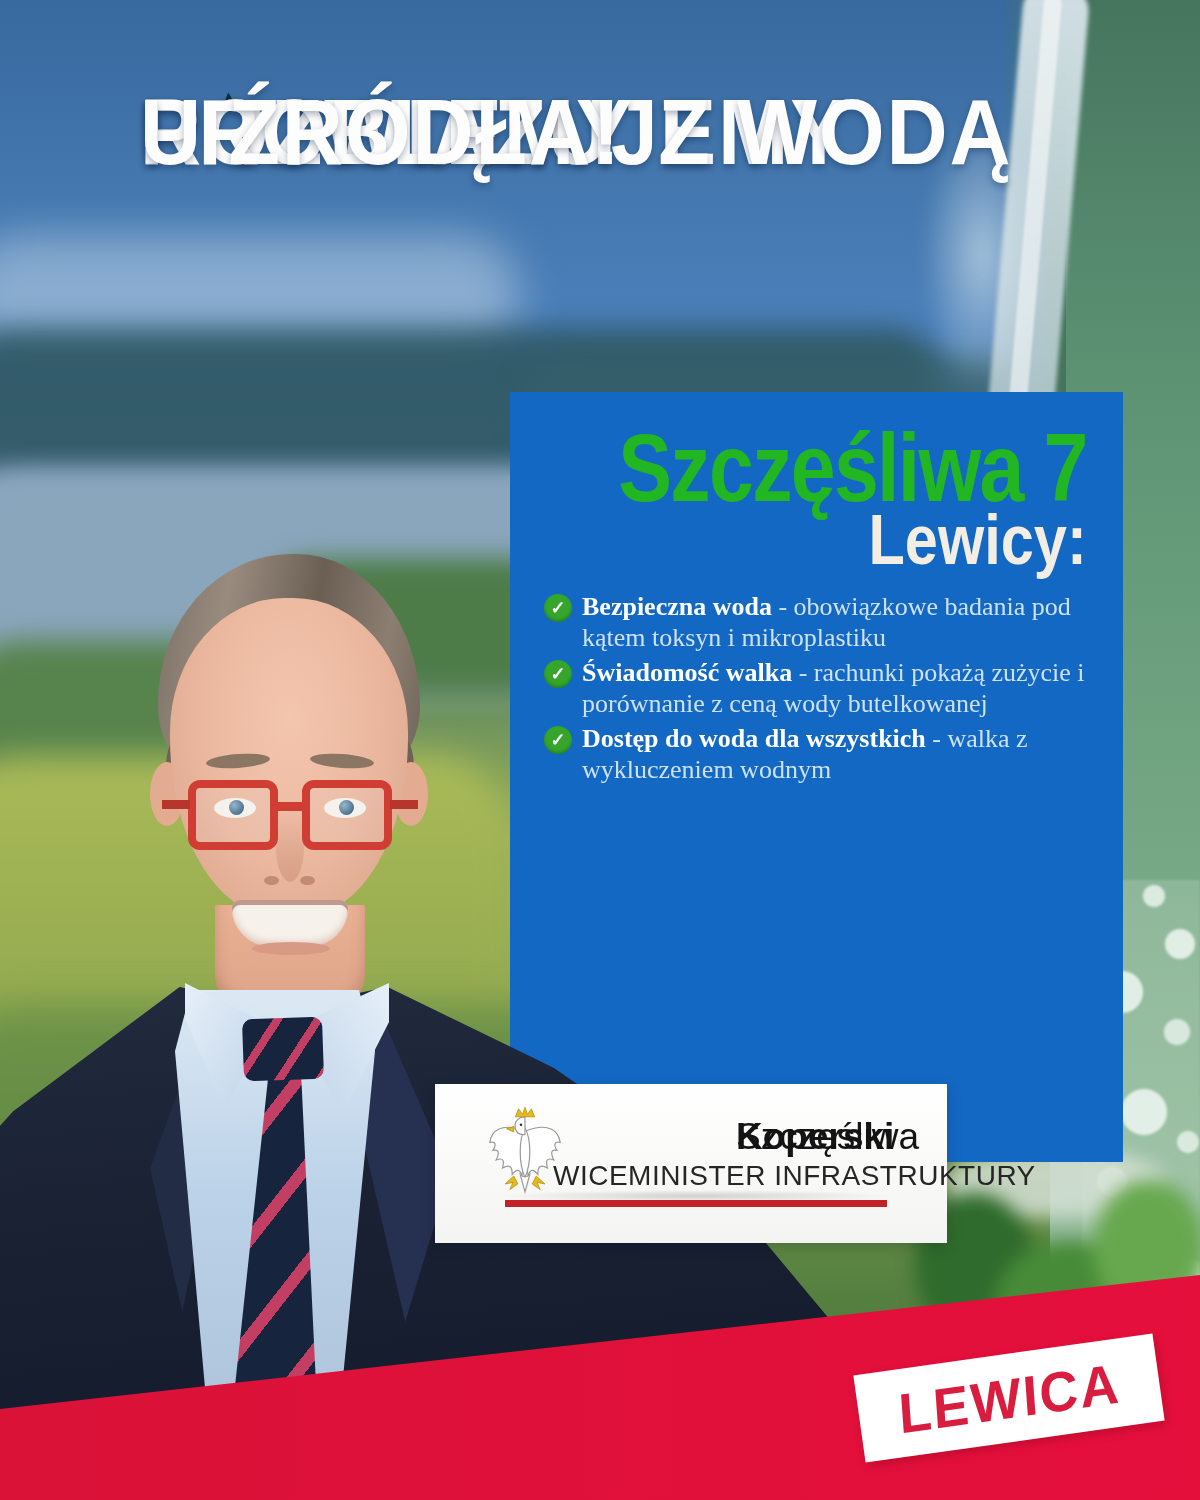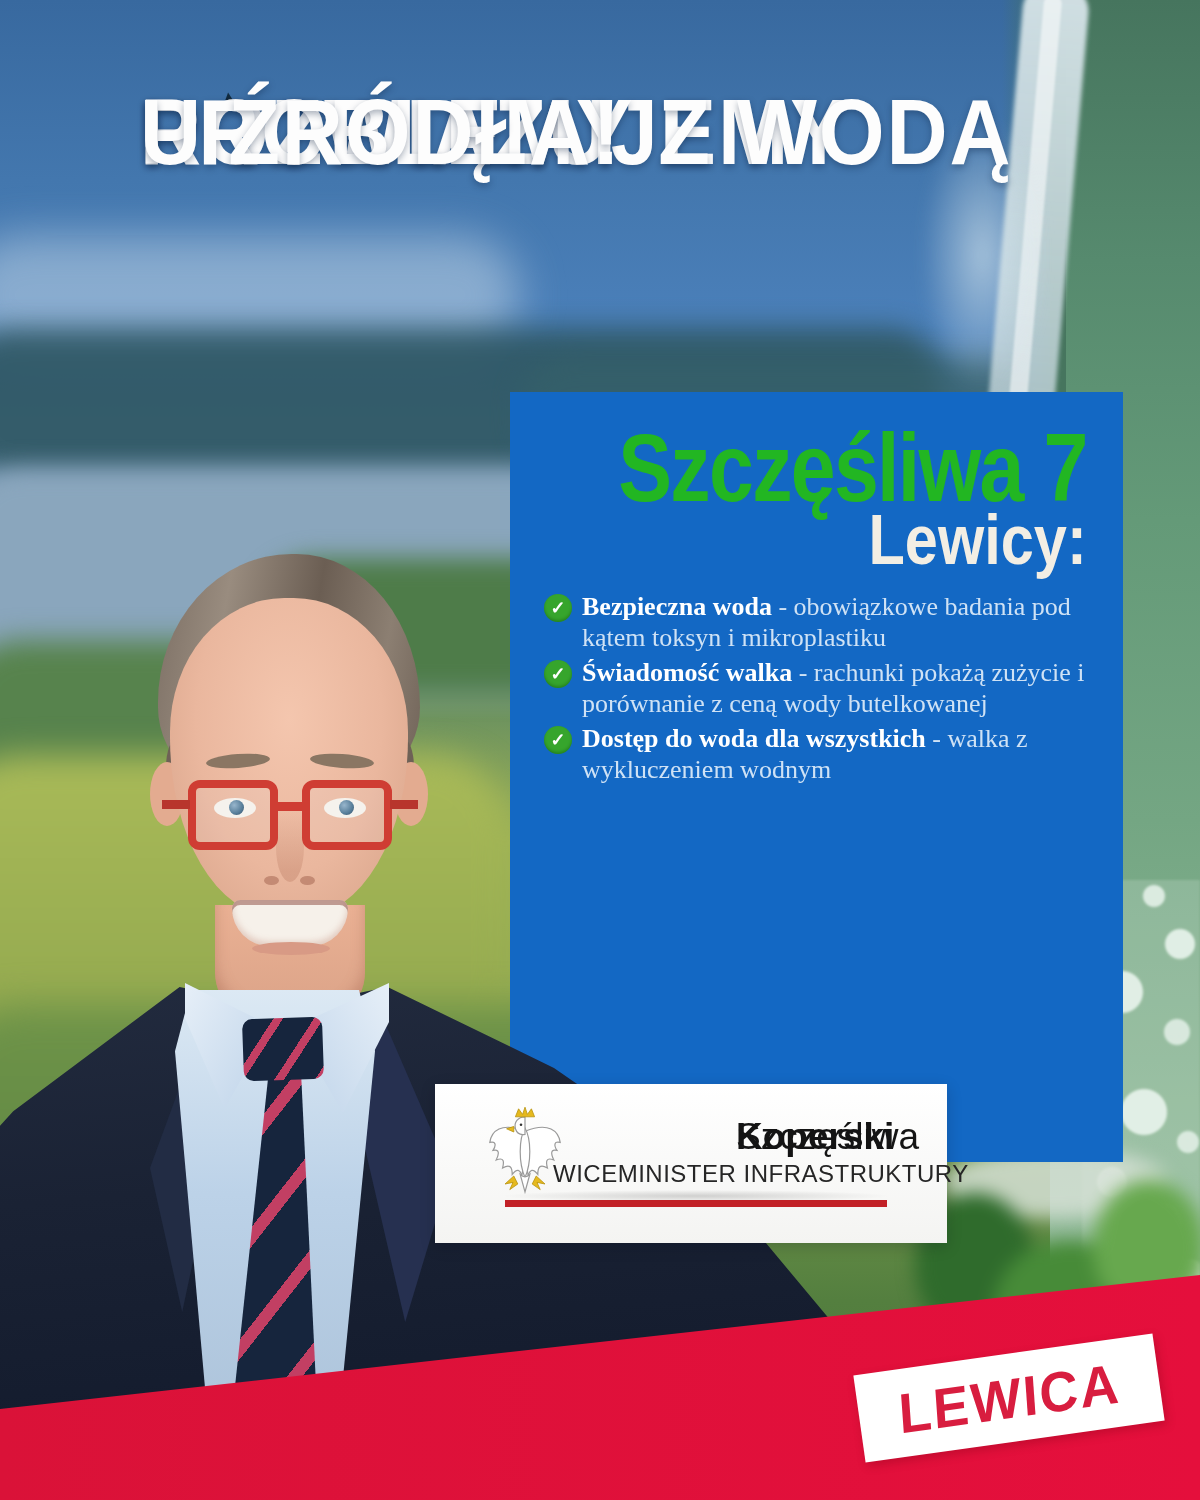--- a/index.html
+++ b/index.html
@@ -160,21 +160,21 @@
 
   
   .credbox{left:435px;top:1084px;width:512px;height:159px;z-index:6;
     background:linear-gradient(180deg,#ffffff,#f4f4f2);
     box-shadow:0 4px 14px rgba(0,0,20,.18);}
   .credbox > *{position:absolute;}
   .eagle{left:50px;top:16px;width:80px;height:104px;}
   .cred-name{left:118px;top:32px;width:366px;text-align:center;font-size:37px;
     color:#141414;white-space:nowrap;}
   .cred-name b{font-weight:700;}
-  .cred-title{left:118px;top:76px;width:366px;text-align:center;font-size:24px;
+  .cred-title{left:118px;top:76px;width:366px;text-align:center;font-size:28px;
     letter-spacing:.5px;color:#262626;white-space:nowrap;}
   .cred-line-shadow{left:70px;top:106px;width:382px;height:12px;
     background:radial-gradient(ellipse at center,rgba(0,0,0,.16),rgba(0,0,0,0) 72%);}
   .cred-line{left:70px;top:116px;width:382px;height:7px;background:#c22127;}
 
   
   .band{left:0;top:1240px;width:1200px;height:260px;z-index:7;
     background:linear-gradient(90deg,#da1238,#e50f3c);
     clip-path:polygon(0 65%,100% 13.5%,100% 100%,0 100%);}
   .lewica{left:858px;top:1354px;width:302px;height:88px;z-index:8;background:#ffffff;

